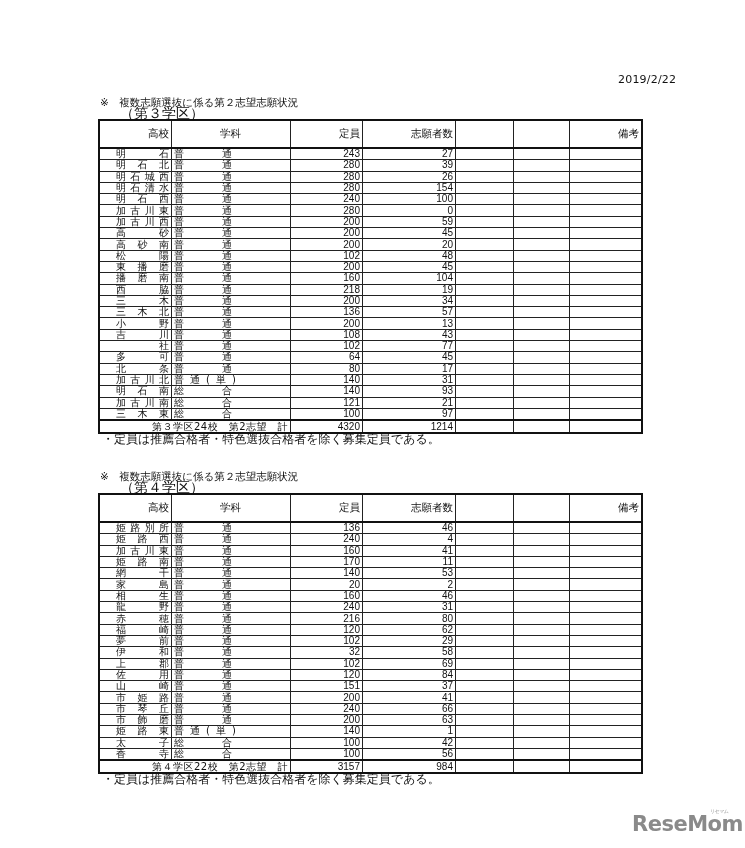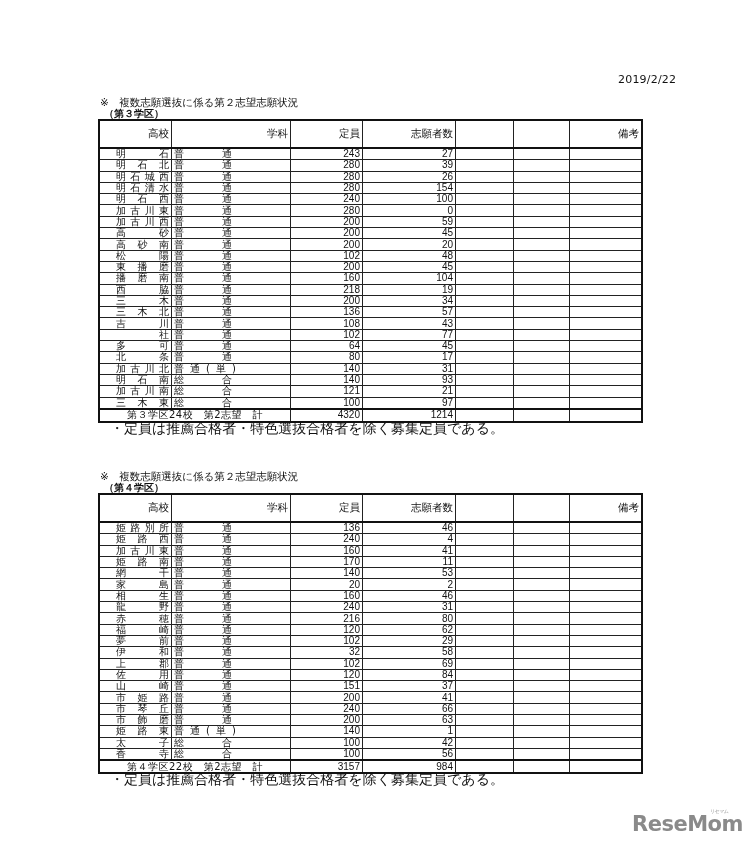--- a/index.html
+++ b/index.html
@@ -1,31 +1,31 @@
 <!DOCTYPE html>
 <html><head>
 <meta charset="utf-8">
 <style>
   html, body { margin:0; padding:0; background:#ffffff; }
   body { width:745px; height:848px; position:relative; overflow:hidden;
          font-family:"DejaVu Sans", sans-serif; color:#111; }
   .date { position:absolute; left:618px; top:73px; font-size:11px; letter-spacing:0.2px; }
   .section { position:absolute; left:98px; }
   .sec-title { font-size:10.5px; line-height:12px; margin-left:2px; white-space:nowrap; }
-  .sec-sub { font-size:10px; line-height:11px; margin-left:6px; white-space:nowrap;font-weight:bold; }
+  .sec-sub { font-size:14px; line-height:11px; margin-left:22px; white-space:nowrap; }
   table { border-collapse:collapse; table-layout:fixed; border:2px solid #111; }
   td, th { border:1px solid #222; padding:0 2px; font-weight:normal; overflow:hidden; white-space:nowrap; }
-  th { height:26px; font-size:10.5px; text-align:right; border-bottom:2px solid #111;padding-left:48px; }
+  th { height:26px; font-size:10.5px; text-align:left; border-bottom:2px solid #111;padding-left:48px; }
   td { height:10.3px; line-height:10px; font-size:10px; }
   td.school { text-align:justify; text-align-last:justify; letter-spacing:0;padding-left:16px; }
   td.subject { letter-spacing:6px; }
   td.num { text-align:right; font-family:"Liberation Sans Narrow","Liberation Sans", sans-serif; font-size:10px; transform-origin:right; }
   tr.total td { border-top:2px solid #111; height:11px; }
-  td.total-label { text-align:center; letter-spacing:0.5px; }
-  .note { font-size:14px; line-height:11px; margin-left:12px; white-space:nowrap; }
+  td.total-label { text-align:right; letter-spacing:0.5px; }
+  .note { font-size:12px; line-height:11px; margin-left:4px; white-space:nowrap; }
   .col-s { width:63px; } .col-sub { width:119px; } .col-c { width:33px; }
   .col-a { width:59px; } .col-b1 { width:58px; } .col-b2 { width:56px; } .col-n { width:28px; }
   .logo { position:absolute; left:632px; top:812px; font-family:"DejaVu Sans", sans-serif;
           font-weight:bold; font-size:21px; color:#8a8a8a; letter-spacing:-0.5px;text-align:right; }
   .logo small { position:absolute; left:78px; top:-4px; font-size:5px; font-weight:normal; color:#999; }
 </style>
 </head>
 <body>
 
 <div class="date">2019/2/22</div>
@@ -179,20 +179,29 @@
           <td class="num">34</td>
           <td></td>
           <td></td>
           <td></td>
         </tr>
         <tr>
           <td class="school">三　木　北</td>
           <td class="subject">普　　通</td>
           <td class="num">136</td>
           <td class="num">57</td>
+          <td></td>
+          <td></td>
+          <td></td>
+        </tr>
+        <tr>
+          <td class="school">小　　　野</td>
+          <td class="subject">普　　通</td>
+          <td class="num">200</td>
+          <td class="num">13</td>
           <td></td>
           <td></td>
           <td></td>
         </tr>
         <tr>
           <td class="school">吉　　　川</td>
           <td class="subject">普　　通</td>
           <td class="num">108</td>
           <td class="num">43</td>
           <td></td>

